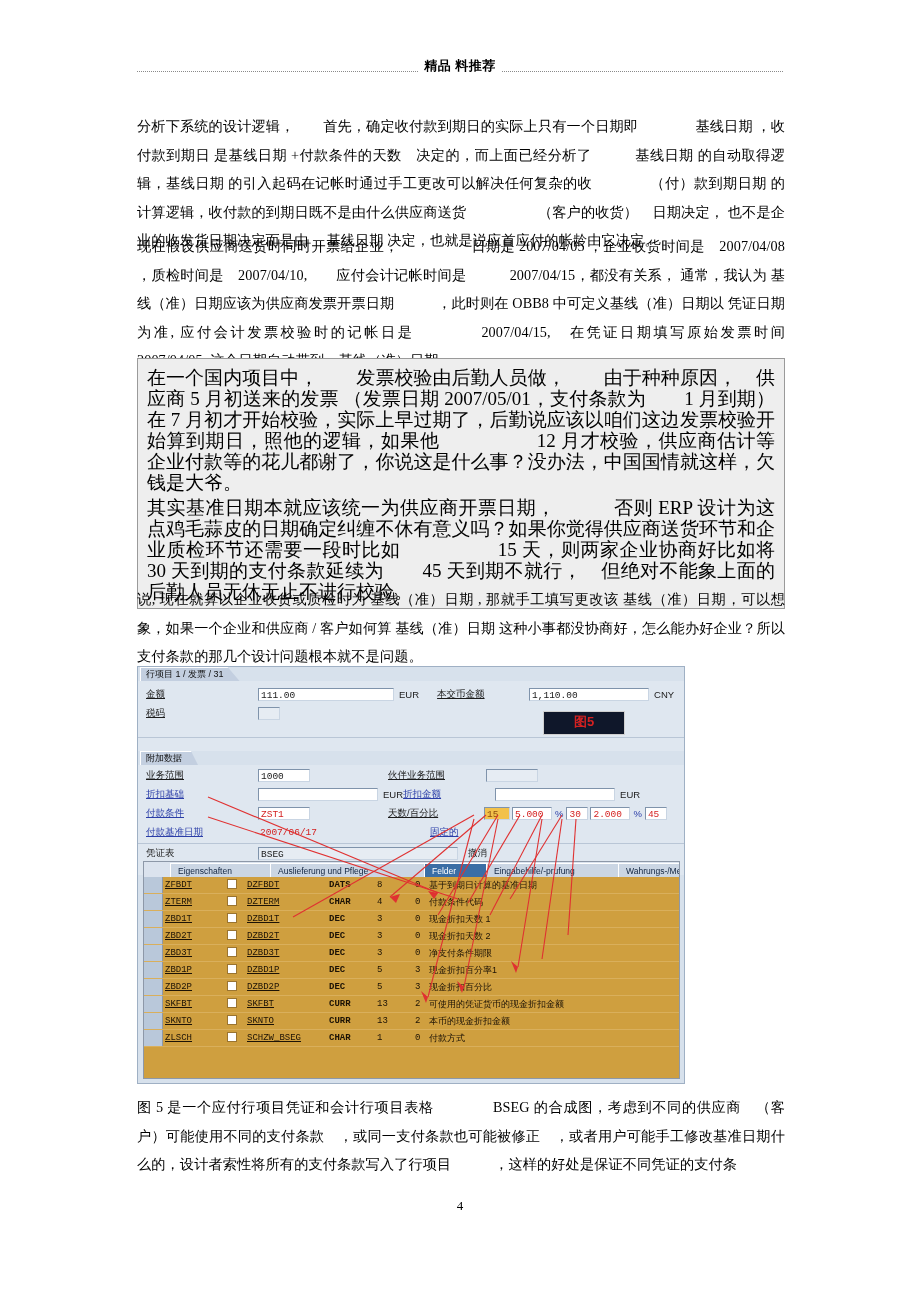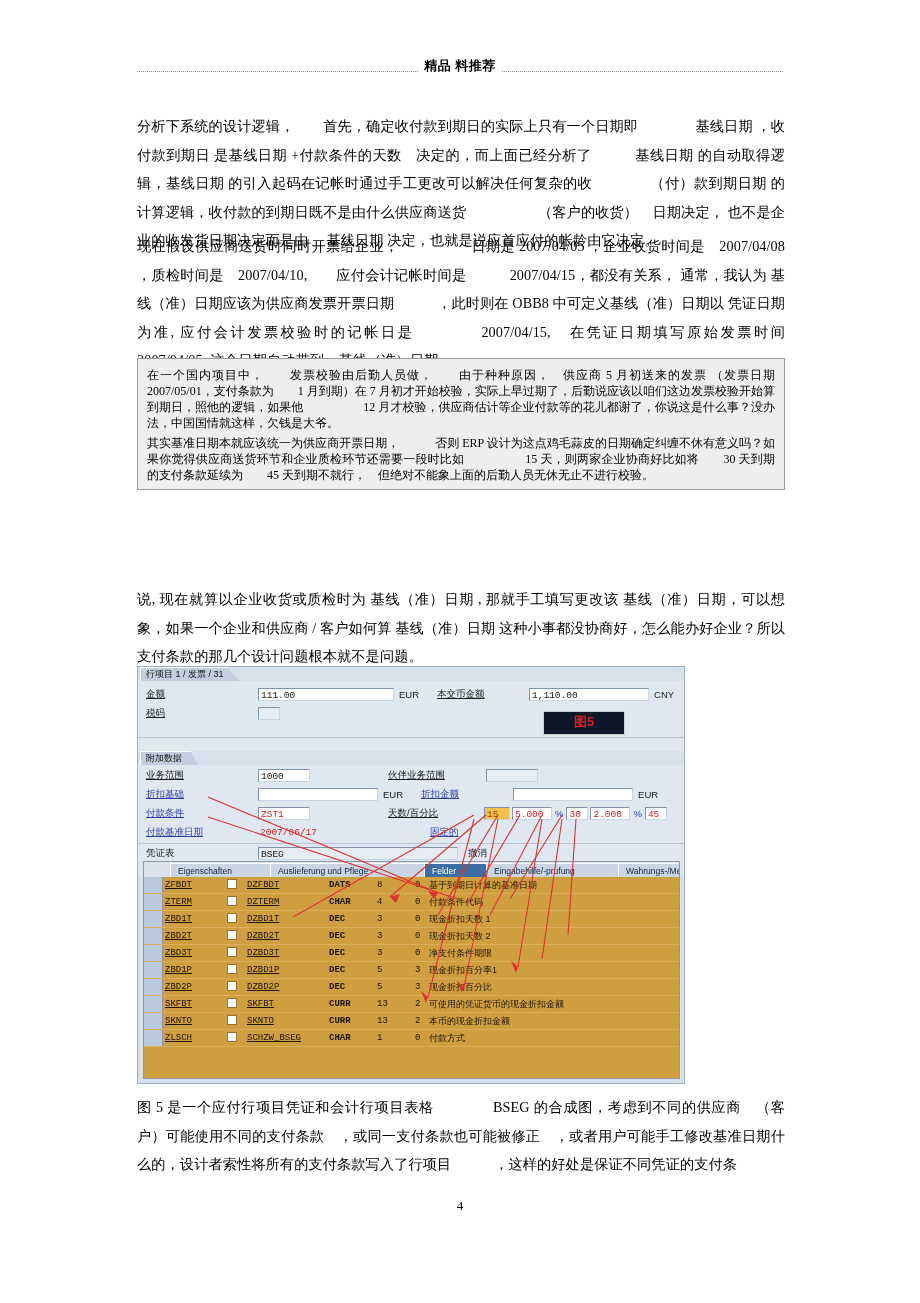--- a/index.html
+++ b/index.html
@@ -70,22 +70,22 @@
     left: 137px;
     top: 358px;
     width: 648px;
     border: 1px solid #9a9a9a;
     background: #eeeeee;
     box-sizing: border-box;
     padding: 8px 9px 6px 9px;
   }
   .callout p {
     margin: 0;
-    font-size: 12px;
-    line-height: 16px;
+    font-size: 19px;
+    line-height: 21px;
     text-align: justify;
     text-justify: inter-character;
   }
   .callout p + p { margin-top: 4px; }
 
   
   .shot {
     position: absolute;
     left: 137px;
     top: 666px;
@@ -305,21 +305,21 @@
         <span class="lbl" style="width:64px; text-decoration:underline;">业务范围</span>
         <span class="fld" style="width:52px; margin-left:48px;">1000</span>
         <span class="lbl" style="width:82px; margin-left:78px; text-decoration:underline;">伙伴业务范围</span>
         <span class="fld gray" style="width:52px; margin-left:16px;"></span>
       </div>
 
       <div class="row" style="left:8px; top:22px;">
         <span class="lbl link" style="width:64px; text-decoration:underline;">折扣基础</span>
         <span class="fld" style="width:120px; margin-left:48px;"></span>
         <span class="unit">EUR</span>
-        <span class="lbl link" style="width:56px; margin-left:18px; text-decoration:underline;">折扣金额</span>
+        <span class="lbl link" style="width:56px; text-decoration:underline;">折扣金额</span>
         <span class="fld" style="width:120px; margin-left:36px;"></span>
         <span class="unit">EUR</span>
       </div>
 
       <div class="row" style="left:8px; top:41px;">
         <span class="lbl link" style="width:64px; text-decoration:underline;">付款条件</span>
         <span class="fld red" style="width:52px; margin-left:48px;">ZST1</span>
         <span class="lbl" style="width:78px; margin-left:78px; text-decoration:underline;">天数/百分比</span>
         <span class="fld hl" style="width:26px; margin-left:18px;">15</span>
         <span class="fld red" style="width:40px; margin-left:2px;">5.000</span>

